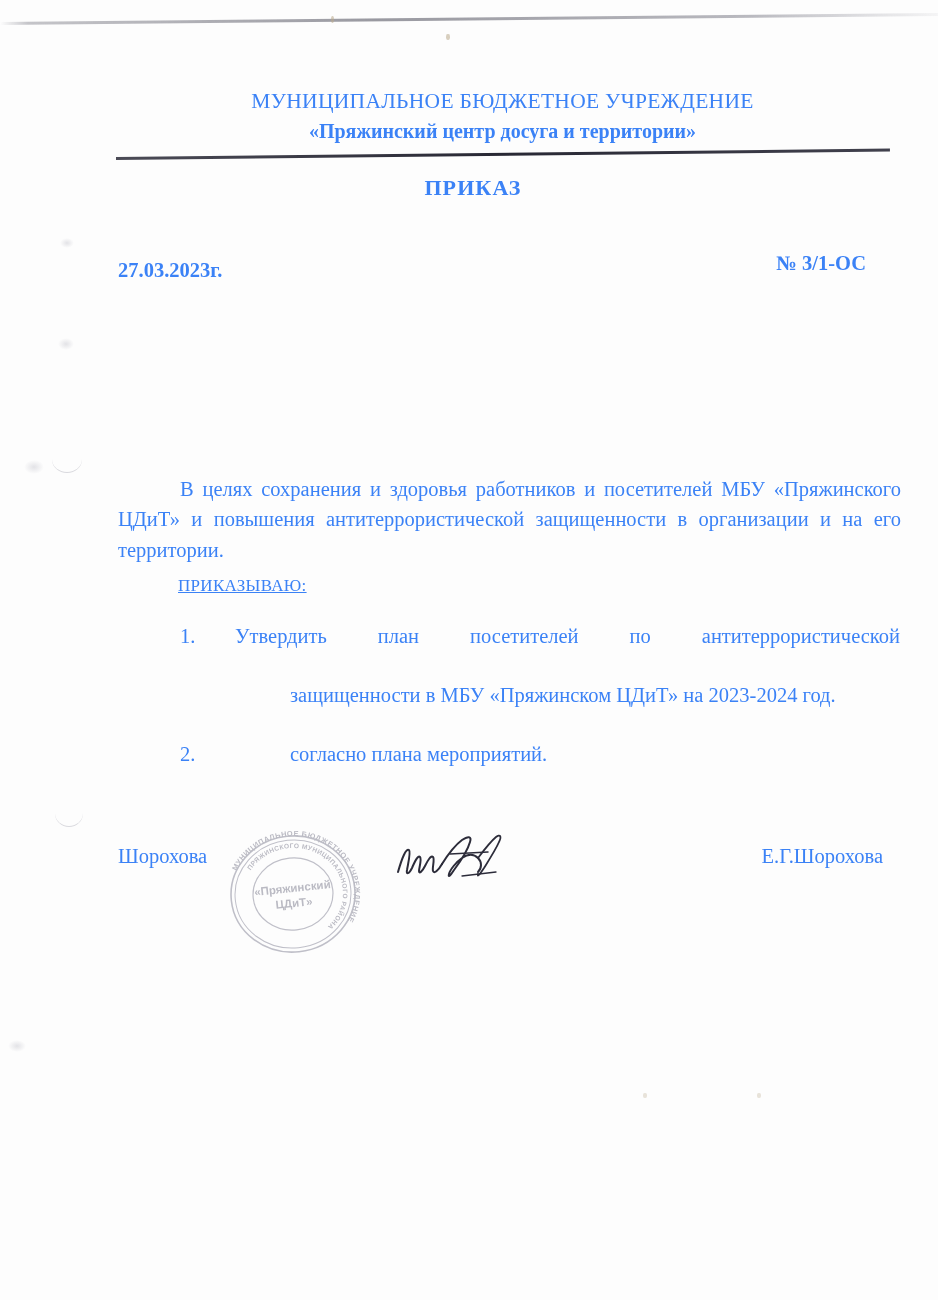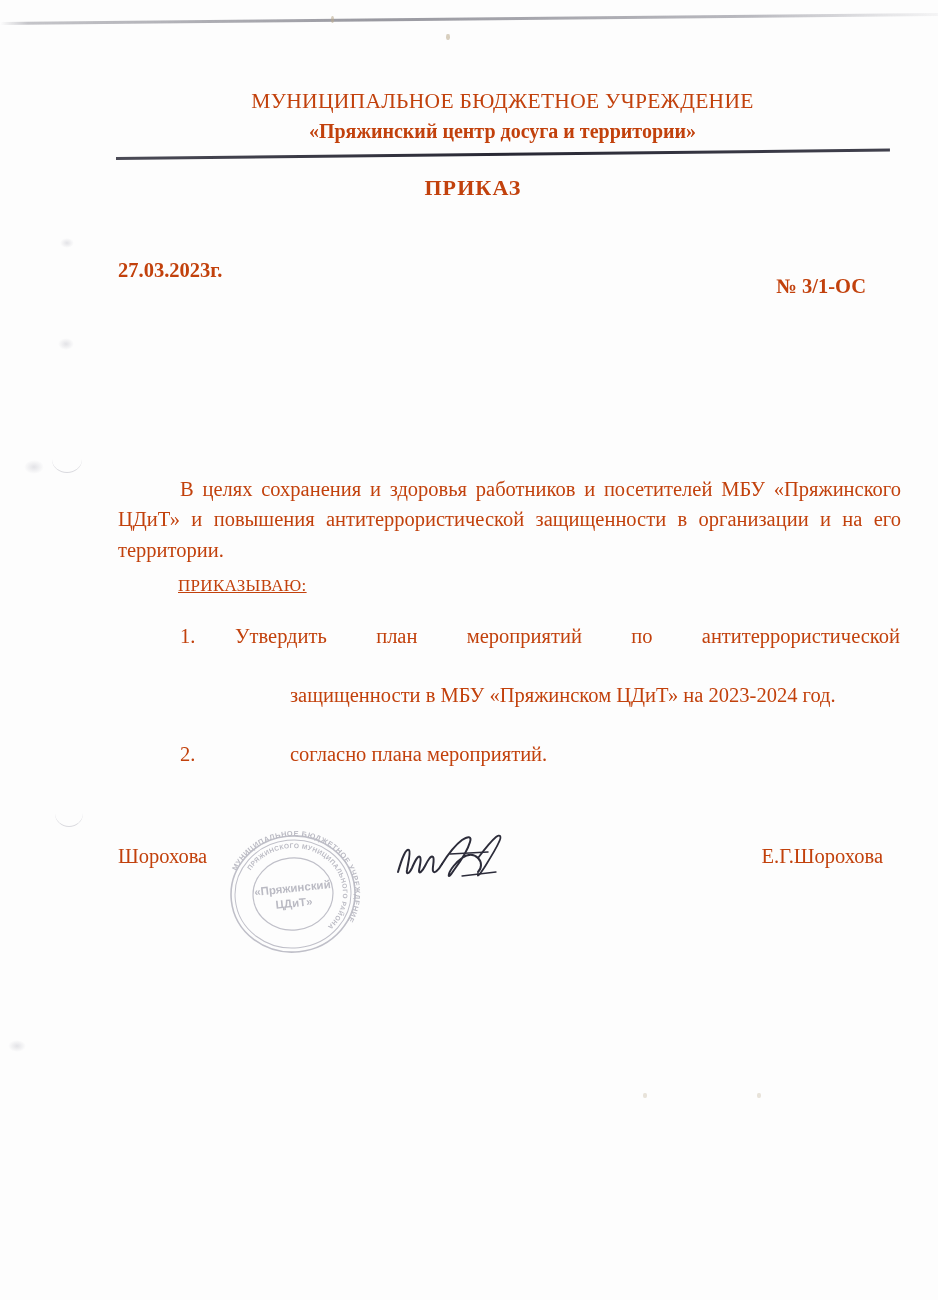--- a/index.html
+++ b/index.html
@@ -8,21 +8,21 @@
     padding: 0;
     background: #ffffff;
   }
   .page {
     position: relative;
     width: 938px;
     height: 1300px;
     background: #fdfdfd;
     overflow: hidden;
     font-family: "Liberation Serif", "DejaVu Serif", serif;
-    color: #c2410c;
+    color: #3b82f6;
     -webkit-font-smoothing: antialiased;
   }
 
   
   .scan-edge {
     position: absolute;
     left: 0;
     top: 22px;
     width: 938px;
     height: 3px;
@@ -106,21 +106,21 @@
     left: 118px;
     top: 252px;
     width: 748px;
     display: flex;
     justify-content: space-between;
     align-items: flex-start;
     font-size: 20.5px;
     font-weight: bold;
   }
   .meta-date { transform: translateY(7px); }
-  .meta-number { white-space: nowrap; margin-top: 23px; }
+  .meta-number { white-space: nowrap; }
 
   
   .subject {
     position: absolute;
     left: 132px;
     top: 352px;
     width: 672px;
     text-align: center;
     font-size: 19.5px;
     line-height: 1.42;
@@ -251,21 +251,21 @@
 
 
   <div class="preamble">В целях сохранения и здоровья работников и посетителей МБУ «Пряжинского ЦДиТ» и повышения антитеррористической защищенности в организации и на его территории.</div>
 
   <div class="order-word">ПРИКАЗЫВАЮ:</div>
 
   <div class="order-list">
     <div class="order-item">
       <span class="order-num">1.</span>
       <span class="order-text">
-        <span class="first-line">Утвердить план мероприятий по антитеррористической</span>
+        <span class="first-line">Утвердить план посетителей по антитеррористической</span>
         <span class="last-line">защищенности в МБУ «Пряжинском ЦДиТ» на 2023-2024 год.</span>
       </span>
     </div>
     <div class="order-item">
       <span class="order-num">2.</span>
       <span class="order-text">
         <span class="last-line">согласно плана мероприятий.</span>
       </span>
     </div>
   </div>

